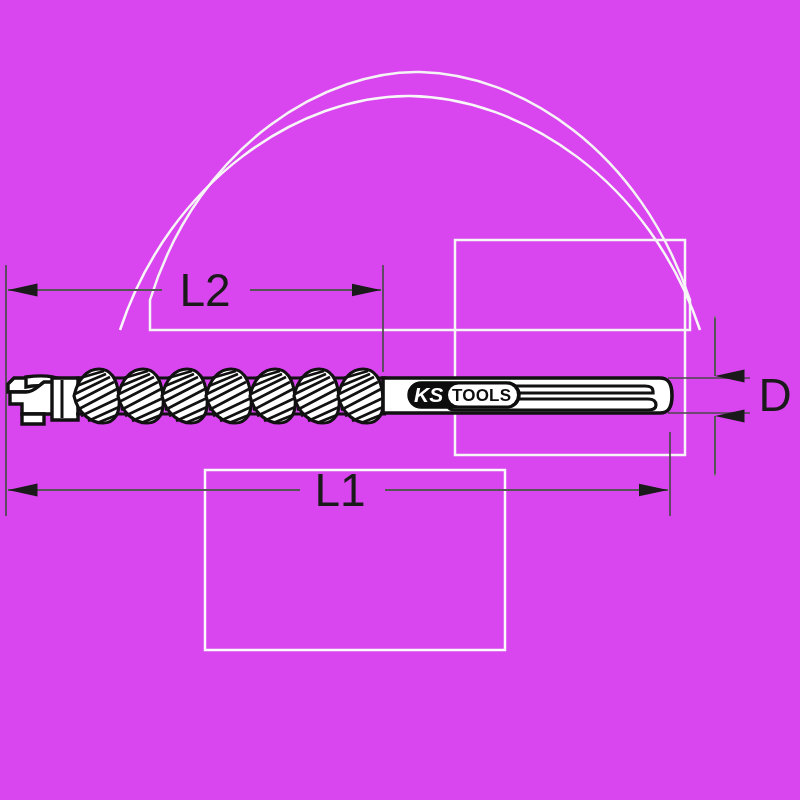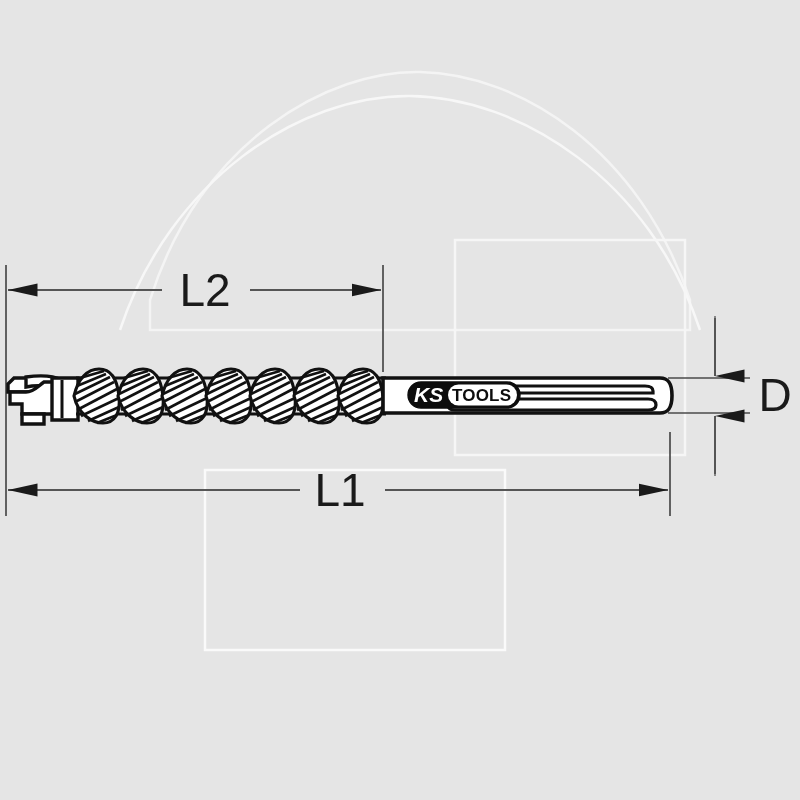--- a/index.html
+++ b/index.html
@@ -7,21 +7,21 @@
     padding: 0;
     background: #ffffff;
   }
   body {
     font-family: "Liberation Sans", sans-serif;
   }
   #stage {
     position: relative;
     width: 800px;
     height: 800px;
-    background: #e5e5e5;
+    background: #d946ef;
     overflow: hidden;
   }
   #drawing {
     position: absolute;
     left: 0;
     top: 0;
     width: 800px;
     height: 800px;
   }
   .dim-label {

